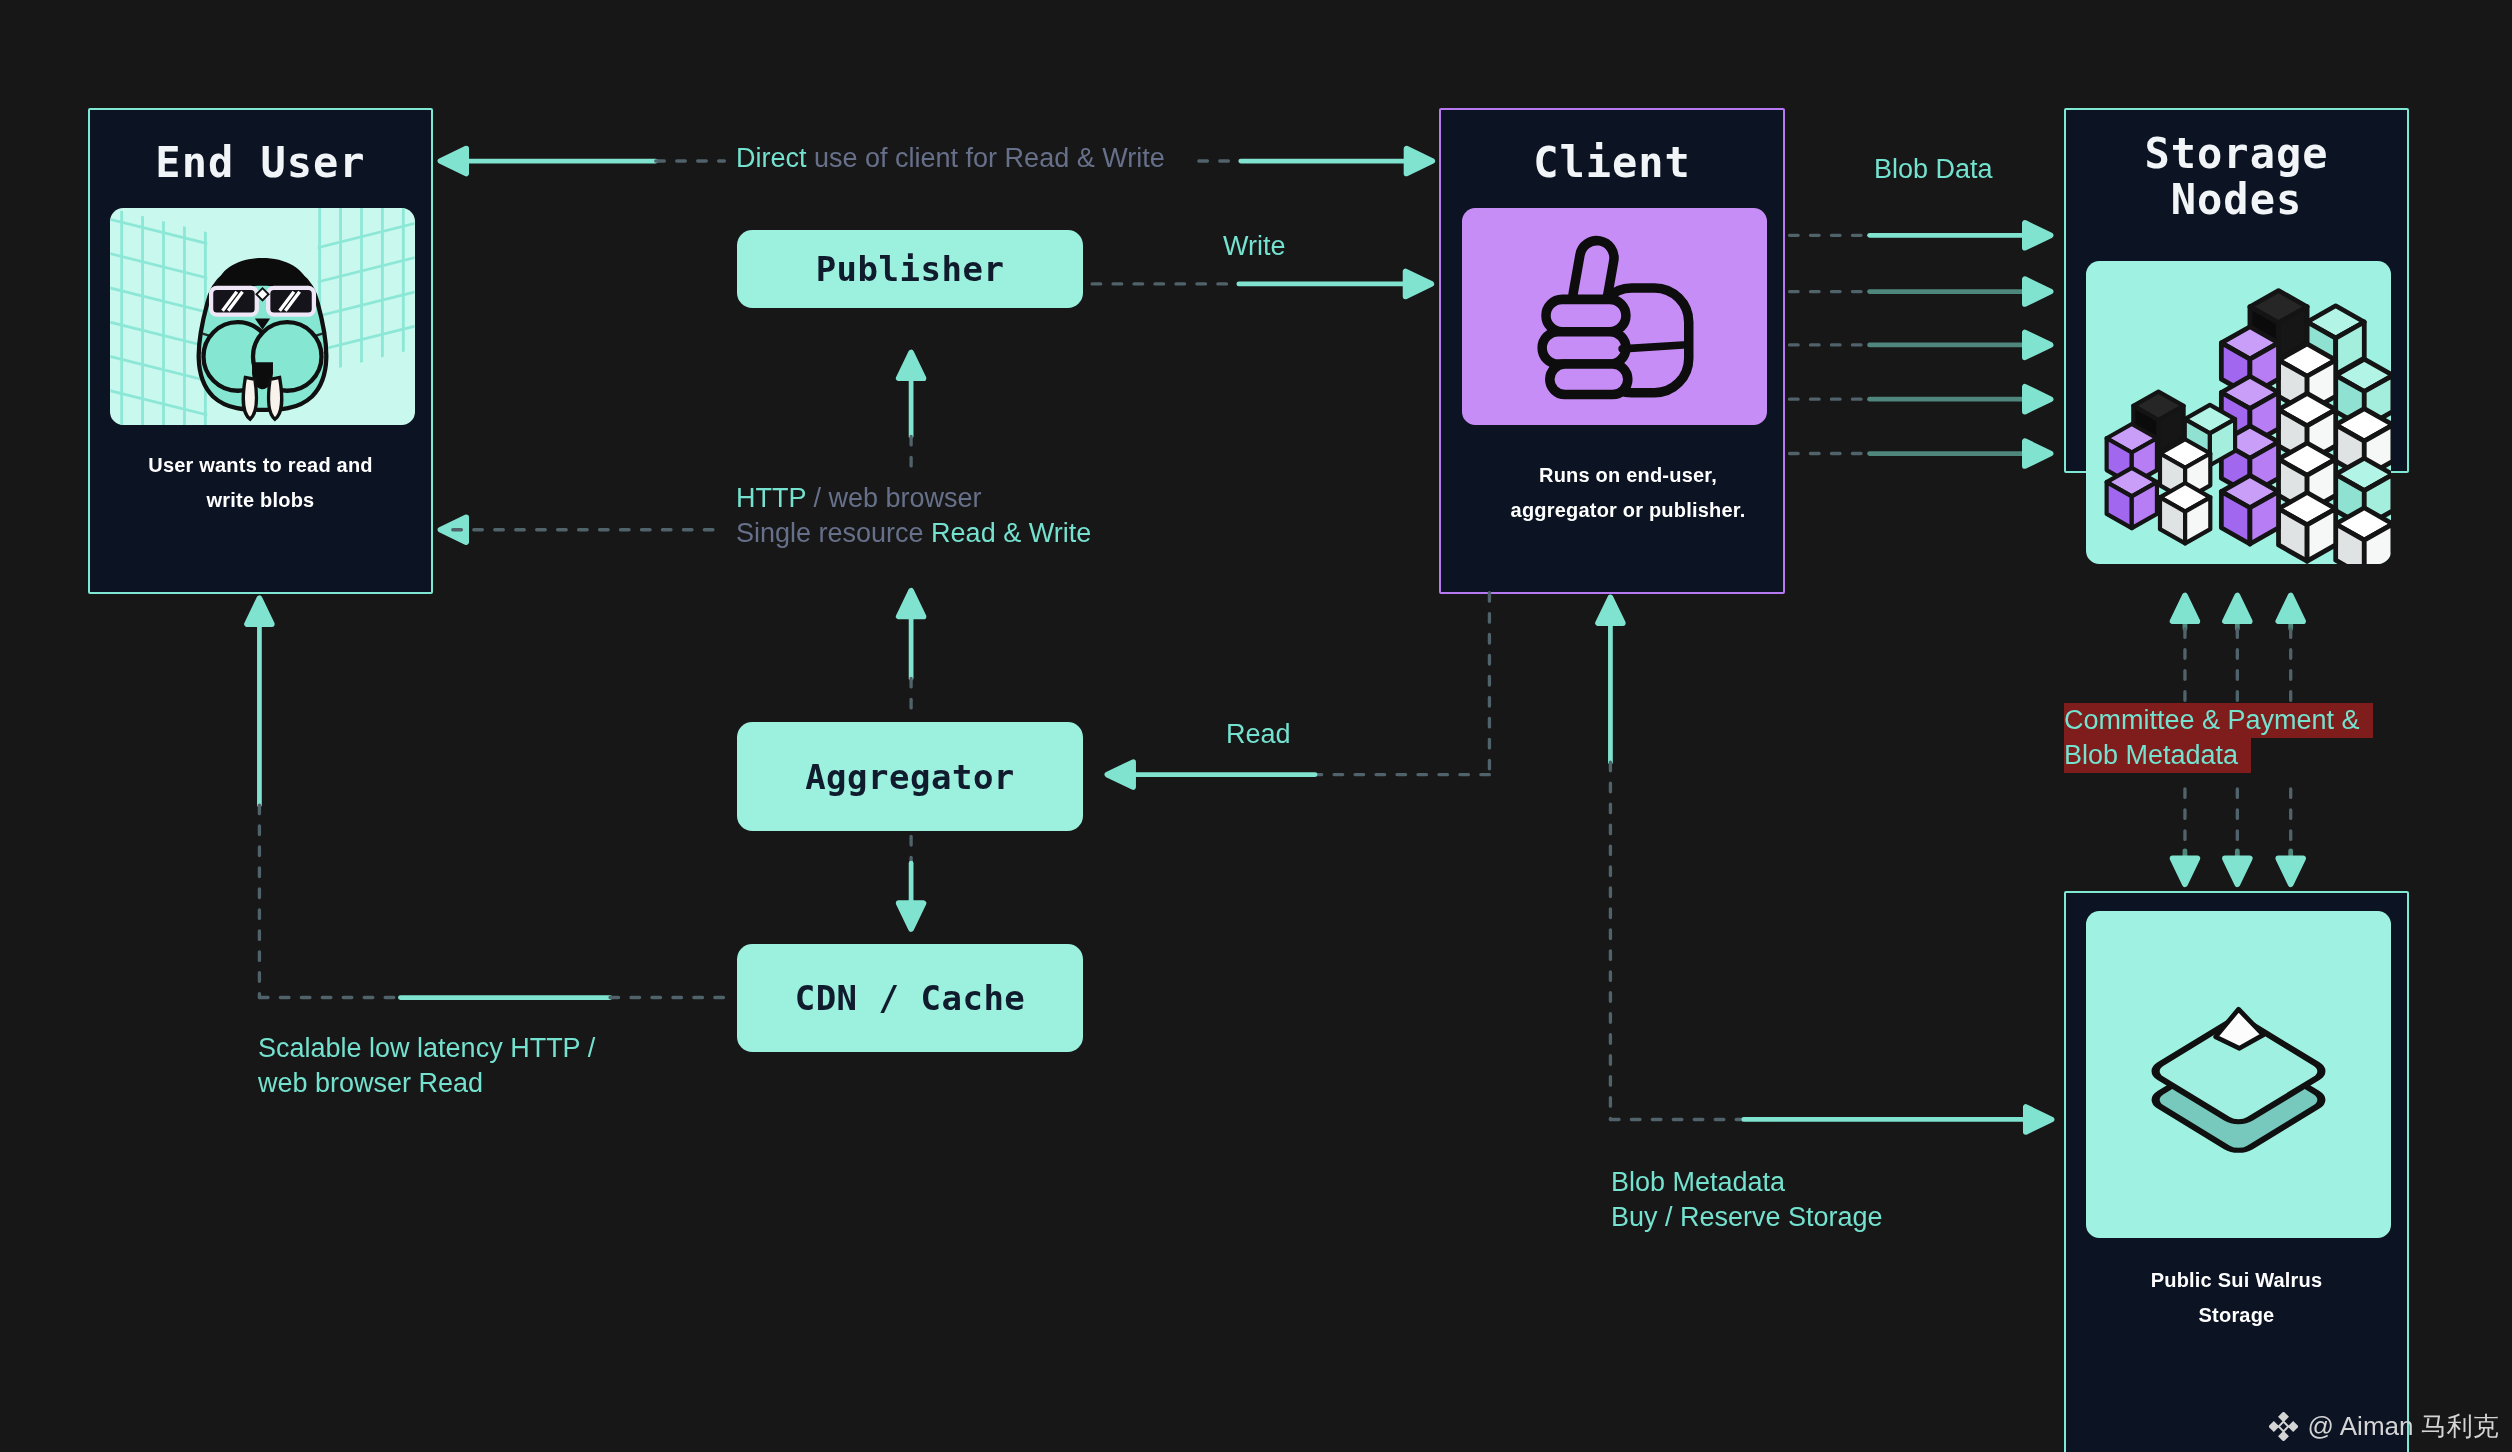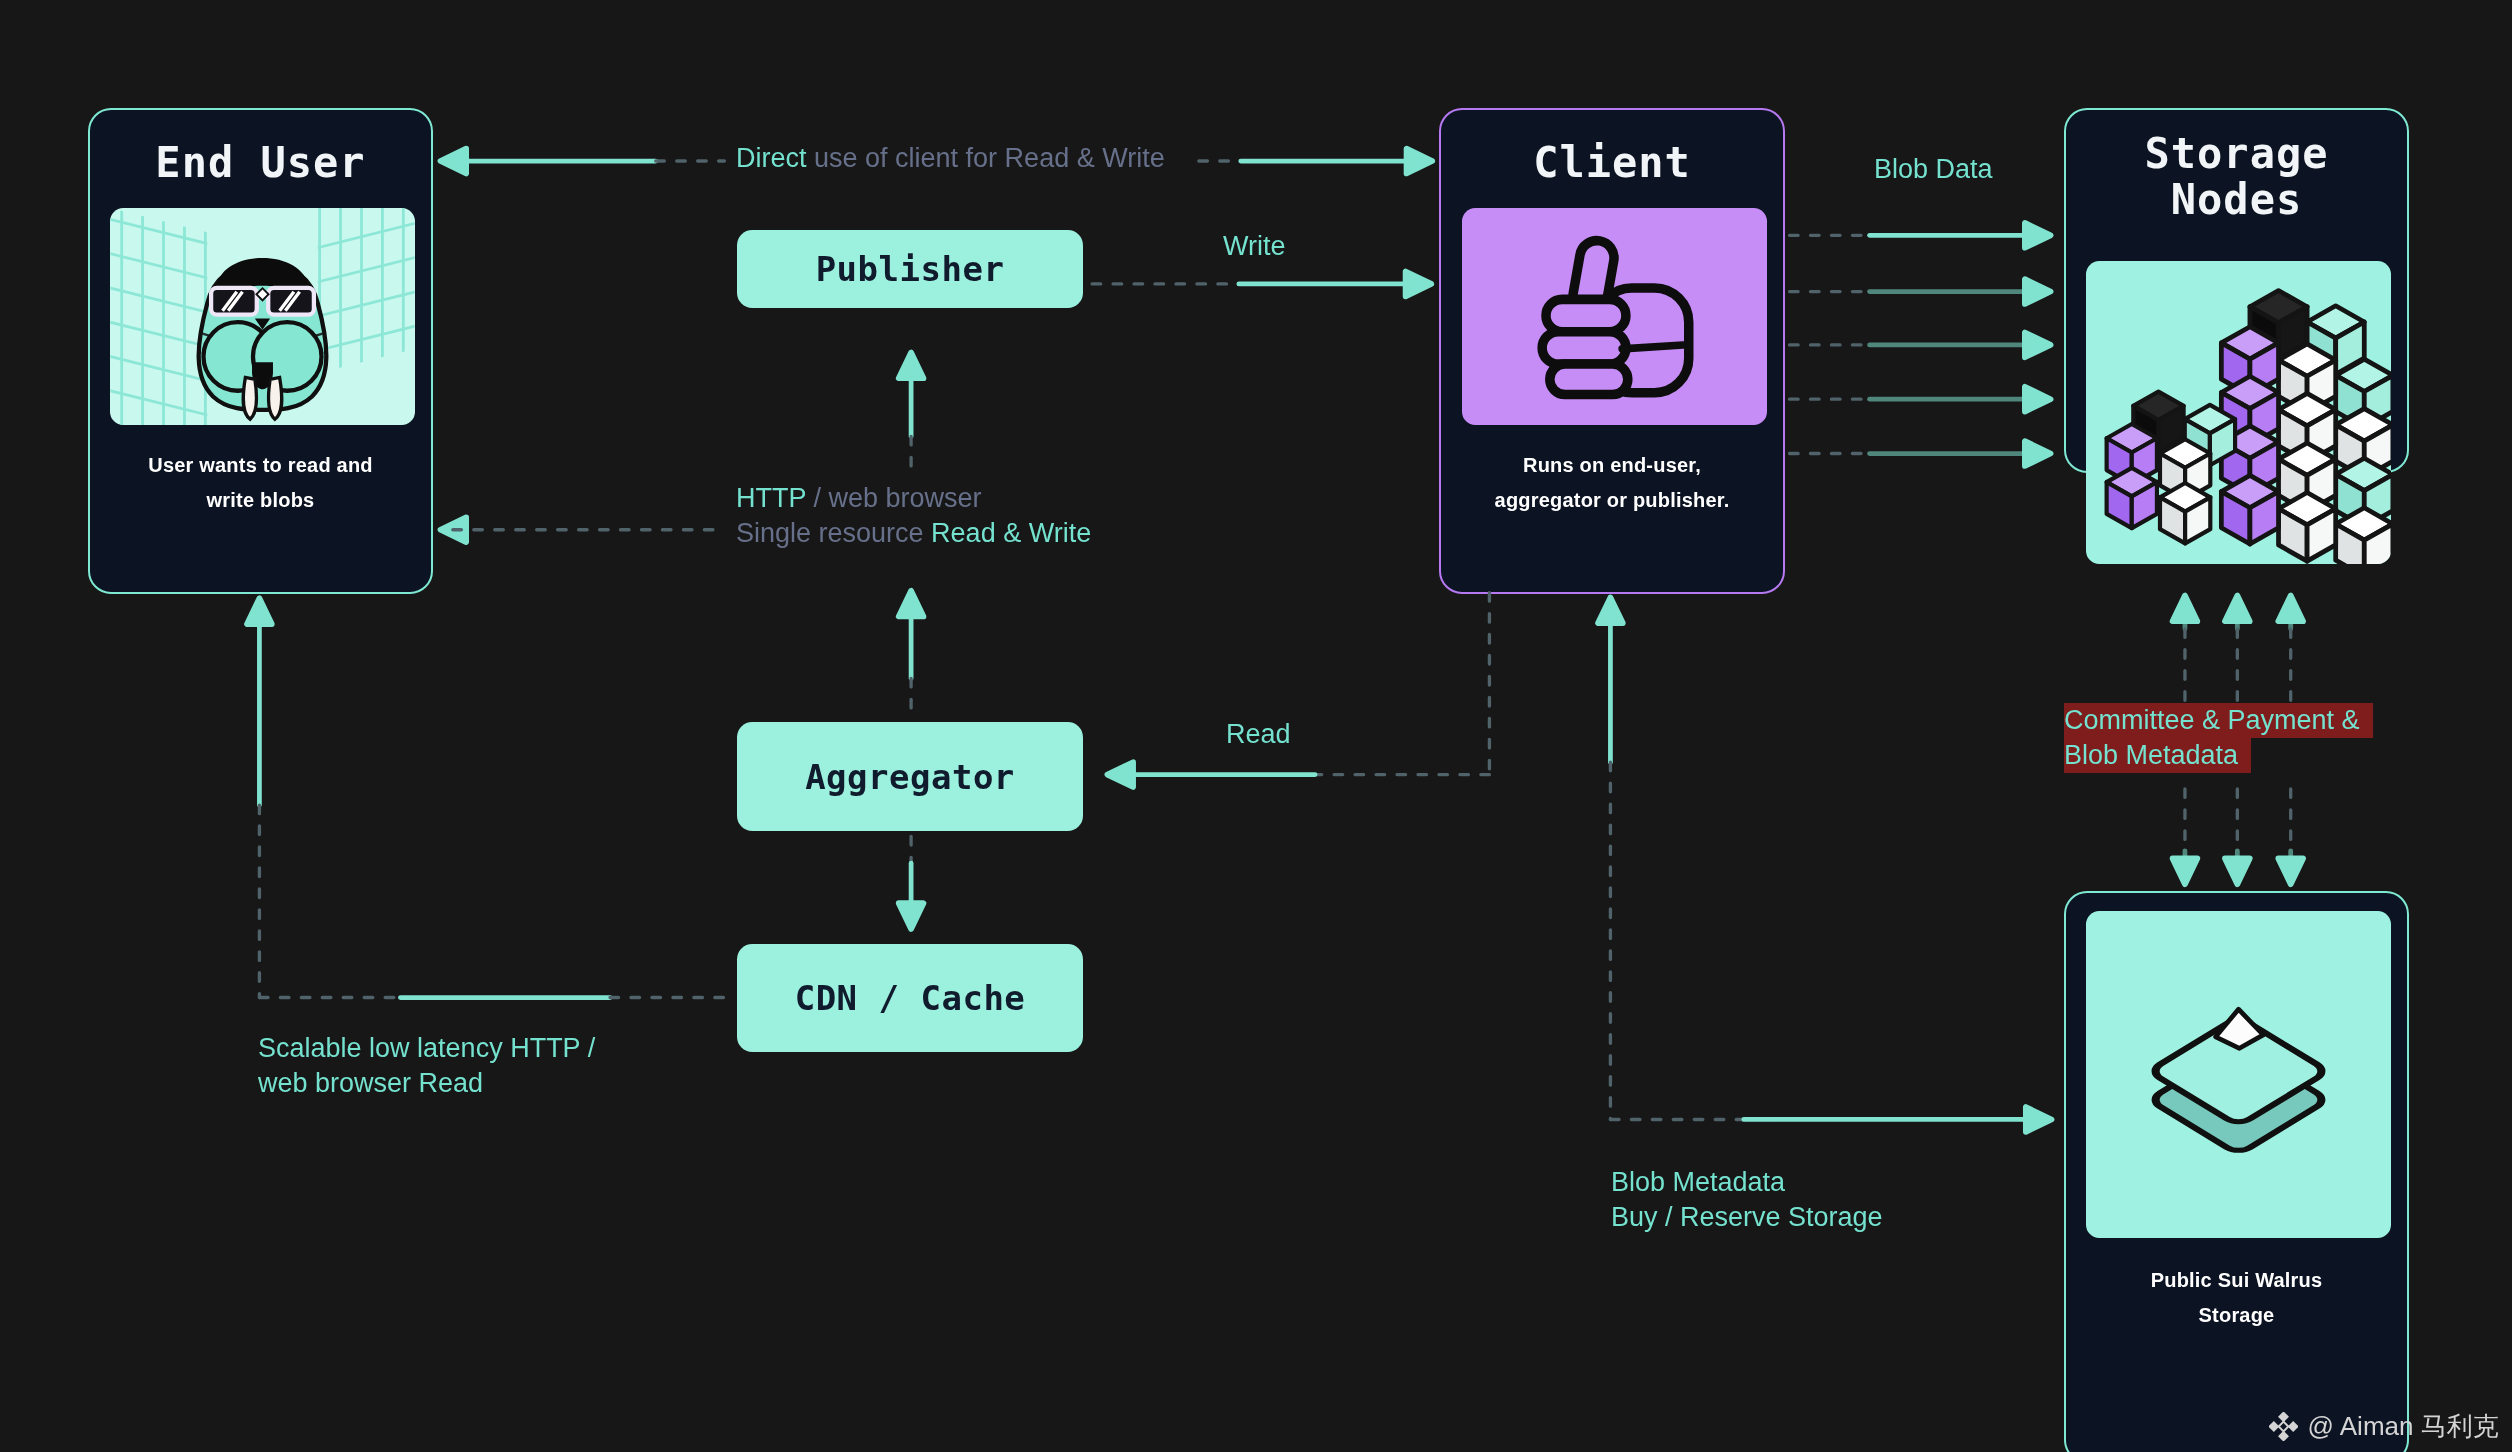--- a/index.html
+++ b/index.html
@@ -1,19 +1,19 @@
 <!DOCTYPE html>
 <html><head>
 <meta charset="utf-8">
 <style>
   html,body{margin:0;padding:0;background:#171717;}
   #canvas{position:relative;width:2512px;height:1452px;background:#171717;overflow:hidden;
           font-family:"Liberation Sans",sans-serif;}
   
-  .card{position:absolute;background:#0c1322;border:2.9px solid #7ee8d2;border-radius:23px;box-sizing:border-box;z-index:1;}
+  .card{position:absolute;background:#0c1322;border:2.9px solid #7ee8d2;border-radius:2px;box-sizing:border-box;z-index:1;}
   .card.purple-card{border-color:#b679f2;}
   .card-title{font-family:"DejaVu Sans Mono",monospace;font-weight:700;color:#f2f5f7;
               text-align:center;font-size:42px;letter-spacing:1px;line-height:48px;}
   .panel{position:absolute;border-radius:13.3px;overflow:hidden;}
   .caption{position:absolute;left:0;width:100%;color:#ffffff;font-weight:700;font-size:20px;
            line-height:35px;text-align:center;letter-spacing:0.2px;}
   .caption .cap-inner{display:inline-block;}
   .mint-box{position:absolute;background:#9cf0de;border-radius:15.2px;display:flex;align-items:center;
             justify-content:center;font-family:"DejaVu Sans Mono",monospace;font-weight:700;
             font-size:34px;color:#101b2d;z-index:1;box-sizing:border-box;letter-spacing:0.5px;}
@@ -218,21 +218,21 @@
         <g fill="#c78df6" stroke="#0d0d0d" stroke-width="10" stroke-linecap="round" stroke-linejoin="round">
           <rect x="142" y="84" width="96" height="110" rx="36"></rect>
           <rect x="120" y="34" width="36" height="76" rx="18" transform="rotate(10 138 72)"></rect>
           <rect x="88" y="96" width="84" height="34" rx="17"></rect>
           <rect x="84" y="130" width="88" height="34" rx="17"></rect>
           <rect x="92" y="164" width="82" height="32" rx="16"></rect>
           <path d="M168,148 L232,144" fill="none" stroke-width="8"></path>
         </g>
       </svg>
     </div>
-    <div class="caption" style="top:338px;">
+    <div class="caption" style="top:348px;margin-left:16px;">
       <span class="cap-inner" style="max-width:286px;">Runs on end-user, aggregator or publisher.</span>
     </div>
   </div>
 
   <div class="card" style="left:2064px;top:108px;width:345px;height:365px;">
     <div class="card-title" style="padding-top:21px;line-height:46px;">
       <div>Storage</div>
       <div>Nodes</div>
     </div>
     <div class="panel" style="left:20px;top:151px;width:305px;height:303px;background:#9ff2e2;">

